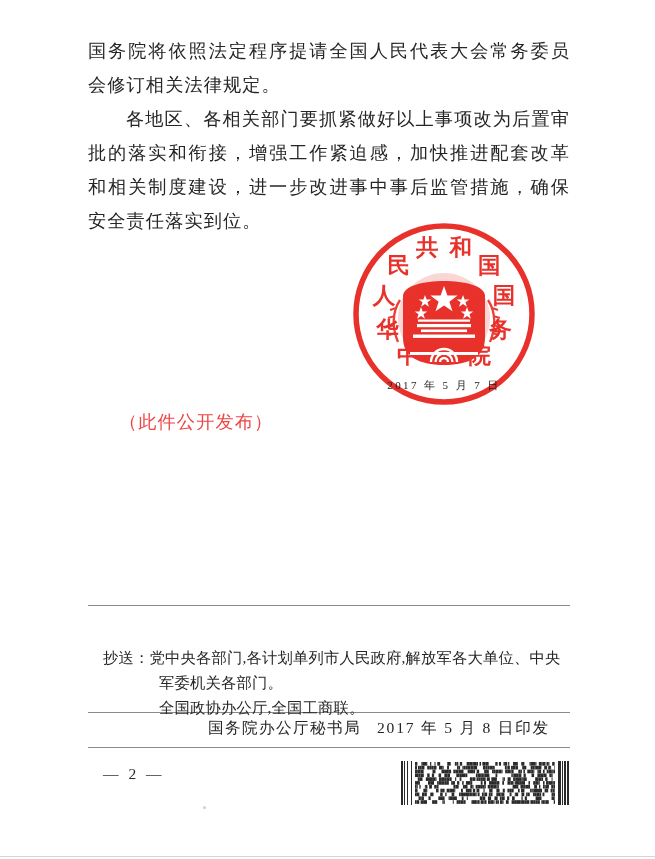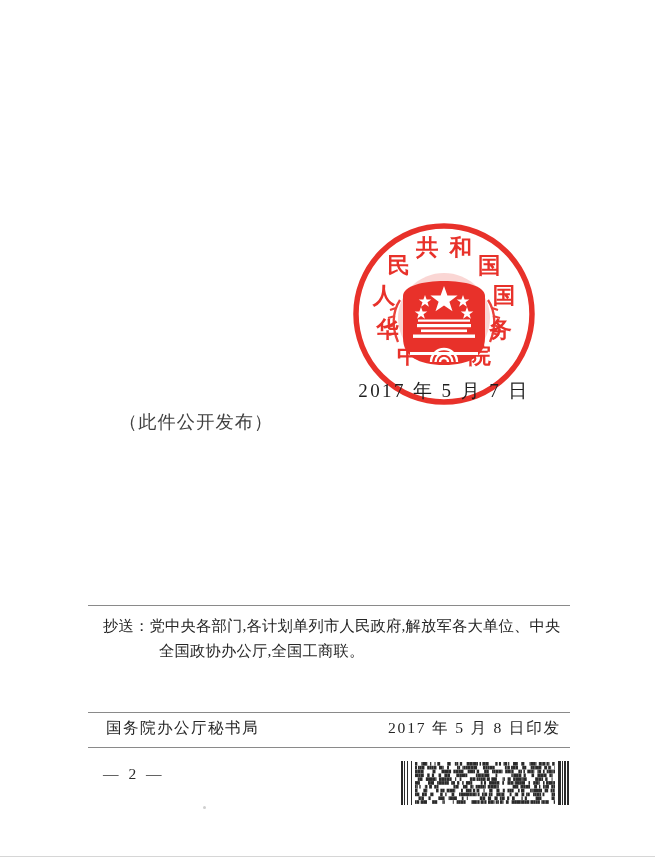--- a/index.html
+++ b/index.html
@@ -59,35 +59,35 @@
     height: 184px;
   }
 
   
   .seal-date {
     position: absolute;
     left: 352px;
     top: 378px;
     width: 184px;
     text-align: center;
-    font-size: 19px;
+    font-size: 11px;
     letter-spacing: 2.4px;
     color: #1f1f1f;
     font-family: "Liberation Serif", "DejaVu Serif", serif;
     z-index: 5;
   }
 
   
   .release-note {
     position: absolute;
     left: 119px;
     top: 409px;
     font-size: 18.2px;
     letter-spacing: 1.1px;
-    color: #404040;
+    color: #ef4444;
   }
 
   
   .rule {
     position: absolute;
     left: 88px;
     width: 482px;
     height: 0;
     border-top: 1px solid #8a8a8a;
   }
@@ -101,37 +101,38 @@
     top: 613px;
     width: 470px;
     font-size: 15.3px;
     line-height: 25px;
     letter-spacing: 0.2px;
     color: #262626;
   }
   .cc-first {
     display: block;
     text-indent: 0;
+    margin-top: 32px;
   }
   .cc-label {
     letter-spacing: 0.2px;
   }
   .cc-line {
     display: block;
     padding-left: 56px;
   }
 
   
   .issuer-row {
     position: absolute;
-    left: 106px;
+    left: 95px;
     top: 718px;
     width: 455px;
     display: flex;
-    justify-content: space-between;
+    justify-content: flex-end;
     align-items: baseline;
     font-size: 15.6px;
     letter-spacing: 1.4px;
     color: #262626;
   }
   .issuer-right {
     letter-spacing: 1.8px;
     margin-left: 16px;
   }
 
@@ -173,20 +174,24 @@
     height: 3px;
     background: #cfcfcf;
     border-radius: 50%;
   }
 </style>
 </head>
 <body>
 
 <div id="page">
 
+  <div class="body-block">
+    <p class="para">国务院将依照法定程序提请全国人民代表大会常务委员会修订相关法律规定。</p>
+    <p class="para indent">各地区、各相关部门要抓紧做好以上事项改为后置审批的落实和衔接，增强工作紧迫感，加快推进配套改革和相关制度建设，进一步改进事中事后监管措施，确保安全责任落实到位。</p>
+  </div>
 
   <div class="seal-wrap">
     <svg viewBox="0 0 184 184" xmlns="http://www.w3.org/2000/svg" aria-hidden="true">
       <defs>
         <path id="ringpath" d="M 92,92 m 0,-69 a 69,69 0 1,1 -0.1,0" fill="none"></path>
         <path id="ringtext" d="M 25,92 a 67,67 0 1,1 134,0" fill="none"></path>
       </defs>
 
       <circle cx="92" cy="92" r="88" fill="none" stroke="#e8312a" stroke-width="5.5"></circle>
 
@@ -259,20 +264,21 @@
   <div class="seal-date">2017 年 5 月 7 日</div>
 
   <div class="release-note">（此件公开发布）</div>
 
   <div class="rule r1"></div>
   <div class="rule r2"></div>
   <div class="rule r3"></div>
 
   <div class="cc-block">
     <span class="cc-first"><span class="cc-label">抄送：</span><span>党中央各部门,各计划单列市人民政府,解放军各大单位、中央</span></span>
+    <span class="cc-line">军委机关各部门。</span>
     <span class="cc-line">全国政协办公厅,全国工商联。</span>
   </div>
 
   <div class="issuer-row">
     <span>国务院办公厅秘书局</span>
     <span class="issuer-right">2017 年 5 月 8 日印发</span>
   </div>
 
   <div class="page-no">— 2 —</div>
 

